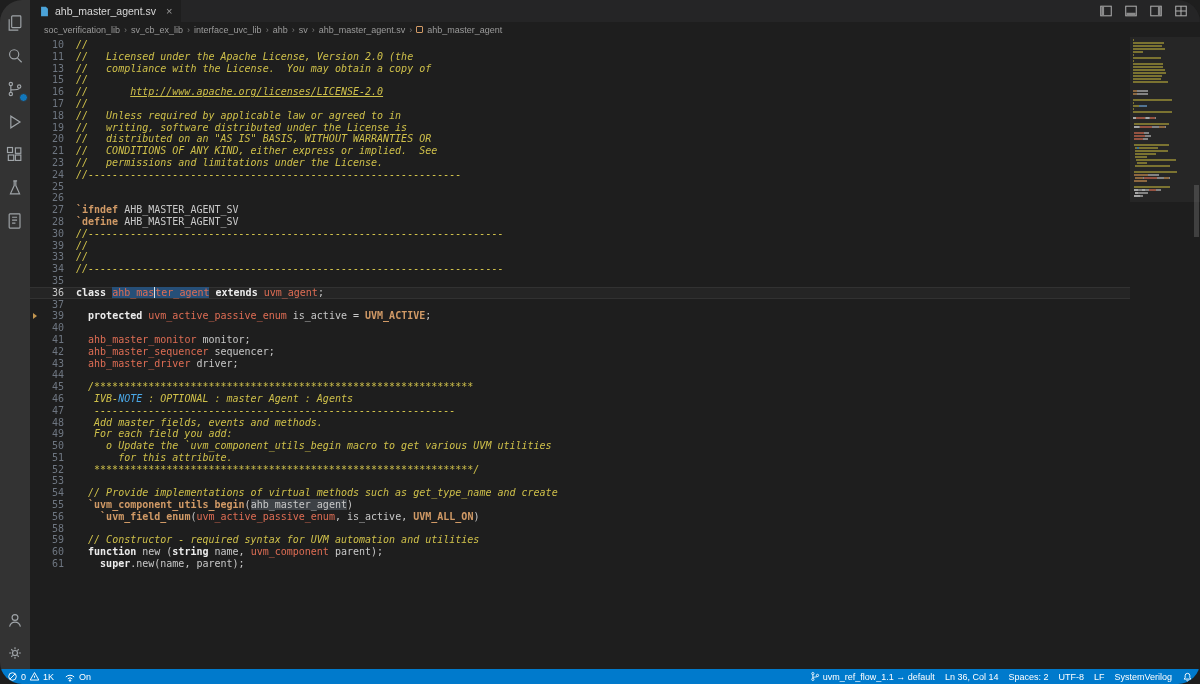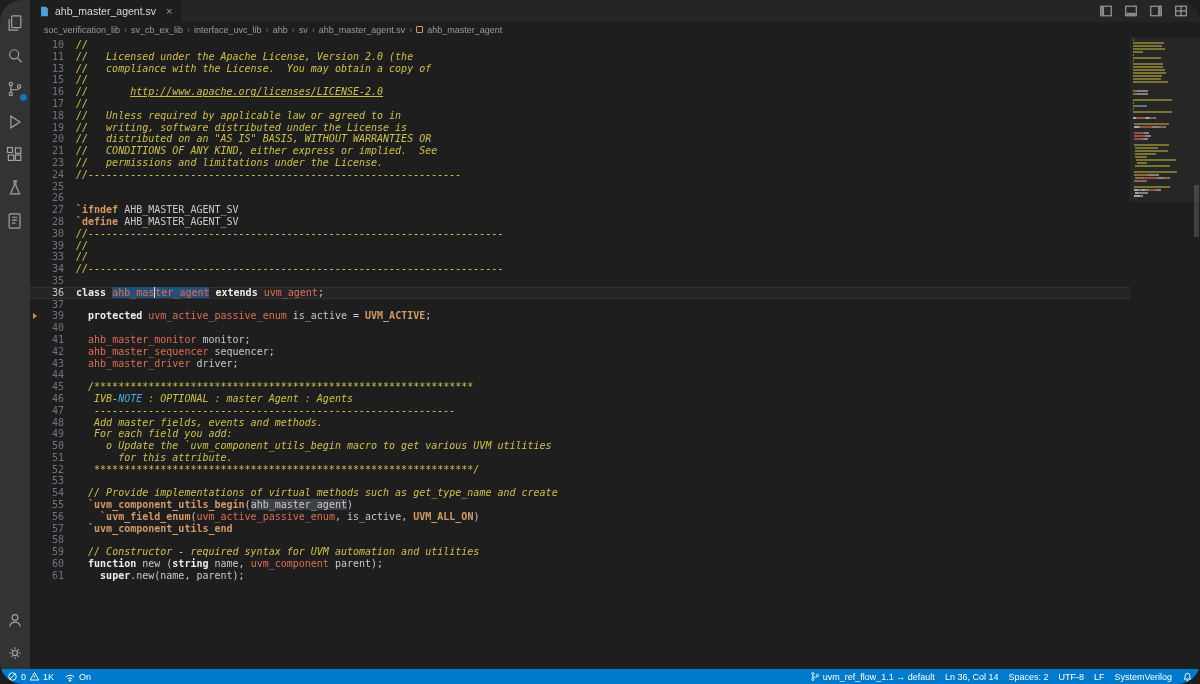--- a/index.html
+++ b/index.html
@@ -404,25 +404,20 @@
             <span class="num">55</span>
             <span class="txt"><span class="pln">  </span><span class="mac">`uvm_component_utils_begin</span><span class="pln">(</span><span class="occ">ahb_master_agent</span><span class="pln">)</span></span>
           </div>
           <div class="line">
             <span class="marker"></span>
             <span class="num">56</span>
             <span class="txt"><span class="pln">    </span><span class="mac">`uvm_field_enum</span><span class="pln">(</span><span class="typ">uvm_active_passive_enum</span><span class="pln">, is_active, </span><span class="cst">UVM_ALL_ON</span><span class="pln">)</span></span>
           </div>
           <div class="line">
             <span class="marker"></span>
-            <span class="num">57</span>
-            <span class="txt"><span class="pln">  </span><span class="mac">`uvm_component_utils_end</span></span>
-          </div>
-          <div class="line">
-            <span class="marker"></span>
             <span class="num">58</span>
             <span class="txt"></span>
           </div>
           <div class="line">
             <span class="marker"></span>
             <span class="num">59</span>
             <span class="txt"><span class="pln">  </span><span class="cm">// Constructor - required syntax for UVM automation and utilities</span></span>
           </div>
           <div class="line">
             <span class="marker"></span>

